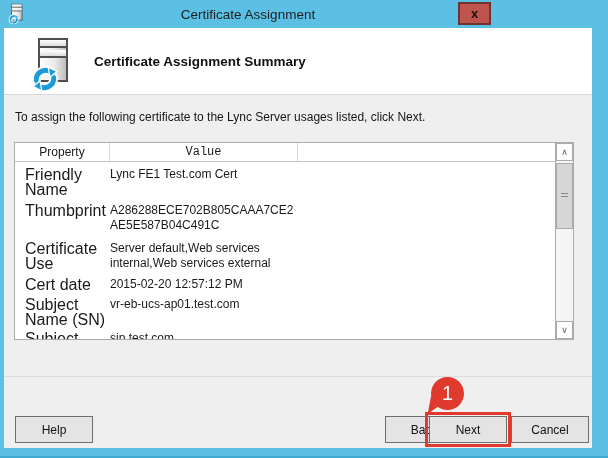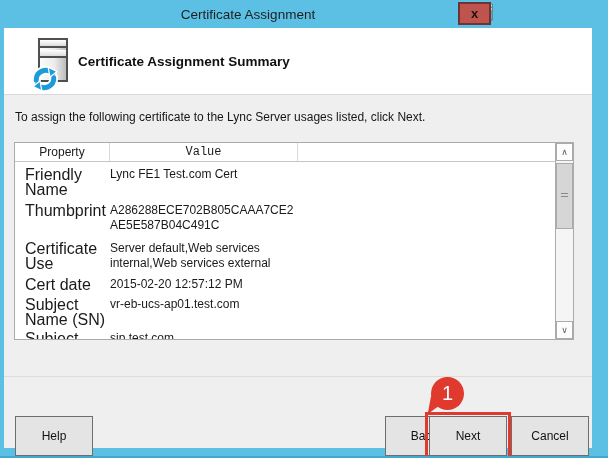--- a/index.html
+++ b/index.html
@@ -2,21 +2,21 @@
 <html><head>
 <meta charset="utf-8">
 <style>
   * { margin:0; padding:0; box-sizing:border-box; }
   html,body { width:608px; height:458px; }
   body { font-family:"Liberation Sans", sans-serif; color:#1a1a1a; }
 
   .window { position:relative; width:608px; height:458px; background:#5cc0e5; overflow:hidden; border-bottom:2px solid #3fa9d0; }
 
   
-  .titlebar { position:absolute; top:0; left:0; width:496px; height:28px; display:flex; align-items:center;justify-content:flex-end; }
+  .titlebar { position:absolute; top:0; left:0; width:496px; height:28px; display:flex; align-items:center; }
   .titlebar-title { position:absolute; left:0; right:0; text-align:center; font-size:13.5px; color:#1f1f1f; }
   .close-btn { position:absolute; right:5px; top:2px; width:33px; height:23px; background:#bf544f; border:2px solid #6e3432;
                color:#141414; font-weight:bold; font-size:13px; display:flex; align-items:center; justify-content:center; cursor:default; }
 
   
   .cert-icon { position:relative; width:44px; height:56px; }
   .tower { position:absolute; left:8px; top:2px; width:30px; height:44px; border:2px solid #4f4f4f;
            background:linear-gradient(to right,#fcfcfc 0%,#ececec 55%,#bdbdbd 100%); }
   .tower .slot { position:absolute; left:0; right:0; height:8px; border-bottom:2px solid #4f4f4f;
                  background:linear-gradient(#ffffff,#dcdcdc); }
@@ -24,21 +24,21 @@
   .sync-badge { position:absolute; left:0px; bottom:-2px; width:30px; height:30px; }
   .icon-small { width:18px; height:22px; margin-left:8px; }
   .icon-small .cert-icon { transform:scale(0.38); transform-origin:top left; }
 
   
   .content { position:absolute; left:4px; top:28px; width:588px; height:420px; background:#efefef; }
 
   .header-band { position:absolute; top:0; left:0; right:0; height:67px; background:#ffffff; border-bottom:1px solid #d9d9d9;
                  display:flex; align-items:center; }
   .header-band .cert-icon { margin-left:26px; margin-top:6px; }
-  .page-title { font-size:13.5px; font-weight:bold; margin-left:4px; color:#111; }
+  .page-title { font-size:13.5px; font-weight:bold; margin-left:20px; color:#111; }
 
   .instruction { position:absolute; left:11px; top:82px; font-size:12px; color:#161616; }
 
   
   .grid { position:absolute; left:10px; top:114px; width:560px; height:198px; background:#ffffff; border:1px solid #ababab; }
   .grid-header { position:absolute; top:0; left:0; right:18px; height:19px; display:flex; border-bottom:1px solid #c6c6c6; }
   .grid-header .hcell { font-size:12px; text-align:center; padding-top:2px; border-right:1px solid #d9d9d9; }
   .hcell.c1 { width:95px; } .hcell.c2 { width:188px;font-family:Liberation Mono, monospace; } .hcell.c3 { flex:1; border-right:none; }
 
   .grid-body { position:absolute; top:19px; left:0; right:18px; bottom:0; overflow:hidden; }
@@ -51,21 +51,21 @@
   .vscroll { position:absolute; top:0; right:0; bottom:0; width:18px; background:#f5f5f5; border-left:1px solid #ababab; }
   .scroll-btn { position:absolute; left:0; right:0; height:18px; background:#fdfdfd; border:1px solid #ababab;
                 color:#5f5f5f; font-size:9px; line-height:16px; text-align:center; }
   .scroll-btn.up { top:0; } .scroll-btn.down { bottom:0; }
   .scroll-thumb { position:absolute; left:0; right:0; top:20px; height:66px; background:#d6d6d6; border:1px solid #ababab; }
   .scroll-grip { position:absolute; left:4px; right:4px; top:29px; height:6px;
                  background:repeating-linear-gradient(#8a8a8a 0 1px, transparent 1px 3px); }
 
   
   .bottom-divider { position:absolute; left:0; right:0; top:348px; height:1px; background:#dcdcdc; }
-  .btn { position:absolute; top:388px; height:40px; width:78px; background:#e4e4e4; border:1px solid #6e6e6e;
+  .btn { position:absolute; top:388px; height:27px; width:78px; background:#e4e4e4; border:1px solid #6e6e6e;
          font-family:"Liberation Sans", sans-serif; font-size:12px; color:#111; }
   .btn-help   { left:11px; }
   .btn-back   { left:341px;margin-left:40px; }
   .btn-next   { left:425px; outline:3px solid #e0392d; outline-offset:1px; }
   .btn-cancel { left:507px; }
 
   
   .badge { position:absolute; left:425px; top:374px; width:40px; height:42px; pointer-events:none; }
   .badge-circle { position:absolute; left:6px; top:3px; width:33px; height:33px; border-radius:50%; background:#e0392d; }
   .badge-tail { position:absolute; left:1px; top:20px; width:17px; height:20px; background:#e0392d;

